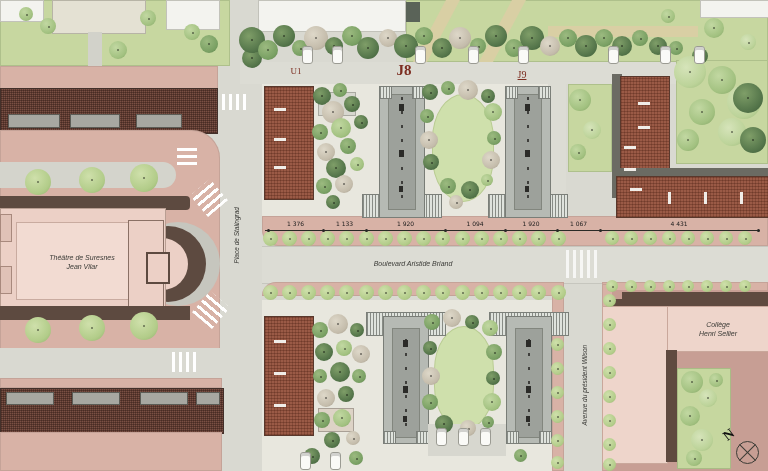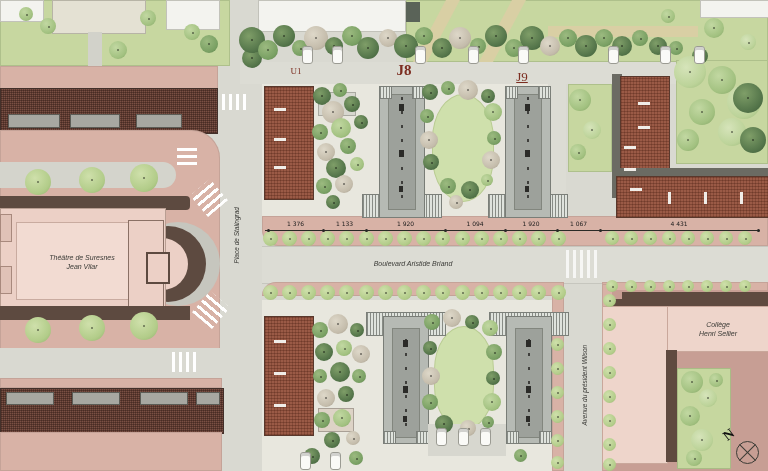--- a/index.html
+++ b/index.html
@@ -403,20 +403,20 @@
   </div>
   <div class="lbl" style="left:666px;top:320px;width:104px;font-size:7px;">
     <div>Collège</div>
     <div>Henri Sellier</div>
   </div>
   <div class="lbl" style="left:333px;top:259px;width:160px;font-size:7px;">Boulevard Aristide Briand</div>
   <div class="lbl" style="left:182px;top:231px;width:110px;font-size:6.5px;transform:rotate(-90deg);">Place de Stalingrad</div>
   <div class="lbl" style="left:523px;top:381px;width:124px;font-size:6.5px;transform:rotate(-90deg);">Avenue du président Wilson</div>
   <div class="blklbl" style="left:282px;top:66px;width:28px;font-size:9px;">U1</div>
   <div class="blklbl" style="left:386px;top:62px;width:36px;font-size:15px;font-weight:bold;">J8</div>
-  <div class="blklbl" style="left:508px;top:69px;width:28px;font-size:13px;text-decoration:underline;">J9</div>
+  <div class="blklbl" style="left:508px;top:69px;width:28px;font-size:10px;text-decoration:underline;">J9</div>
 
   <div class="abs" style="left:736px;top:441px;width:21px;height:21px;border:1.5px solid #3c3c36;border-radius:50%;">
     <div style="position:absolute;left:-1px;top:9.5px;width:23px;height:1.2px;background:#3c3c36;transform:rotate(45deg);"></div>
     <div style="position:absolute;left:-1px;top:9.5px;width:23px;height:1.2px;background:#3c3c36;transform:rotate(-45deg);"></div>
   </div>
   <div style="position:absolute;left:724px;top:427px;font-family:'Liberation Serif',serif;font-weight:bold;font-size:14px;color:#111;transform:rotate(-38deg);">N</div>
 </div>
 
 </body></html>

